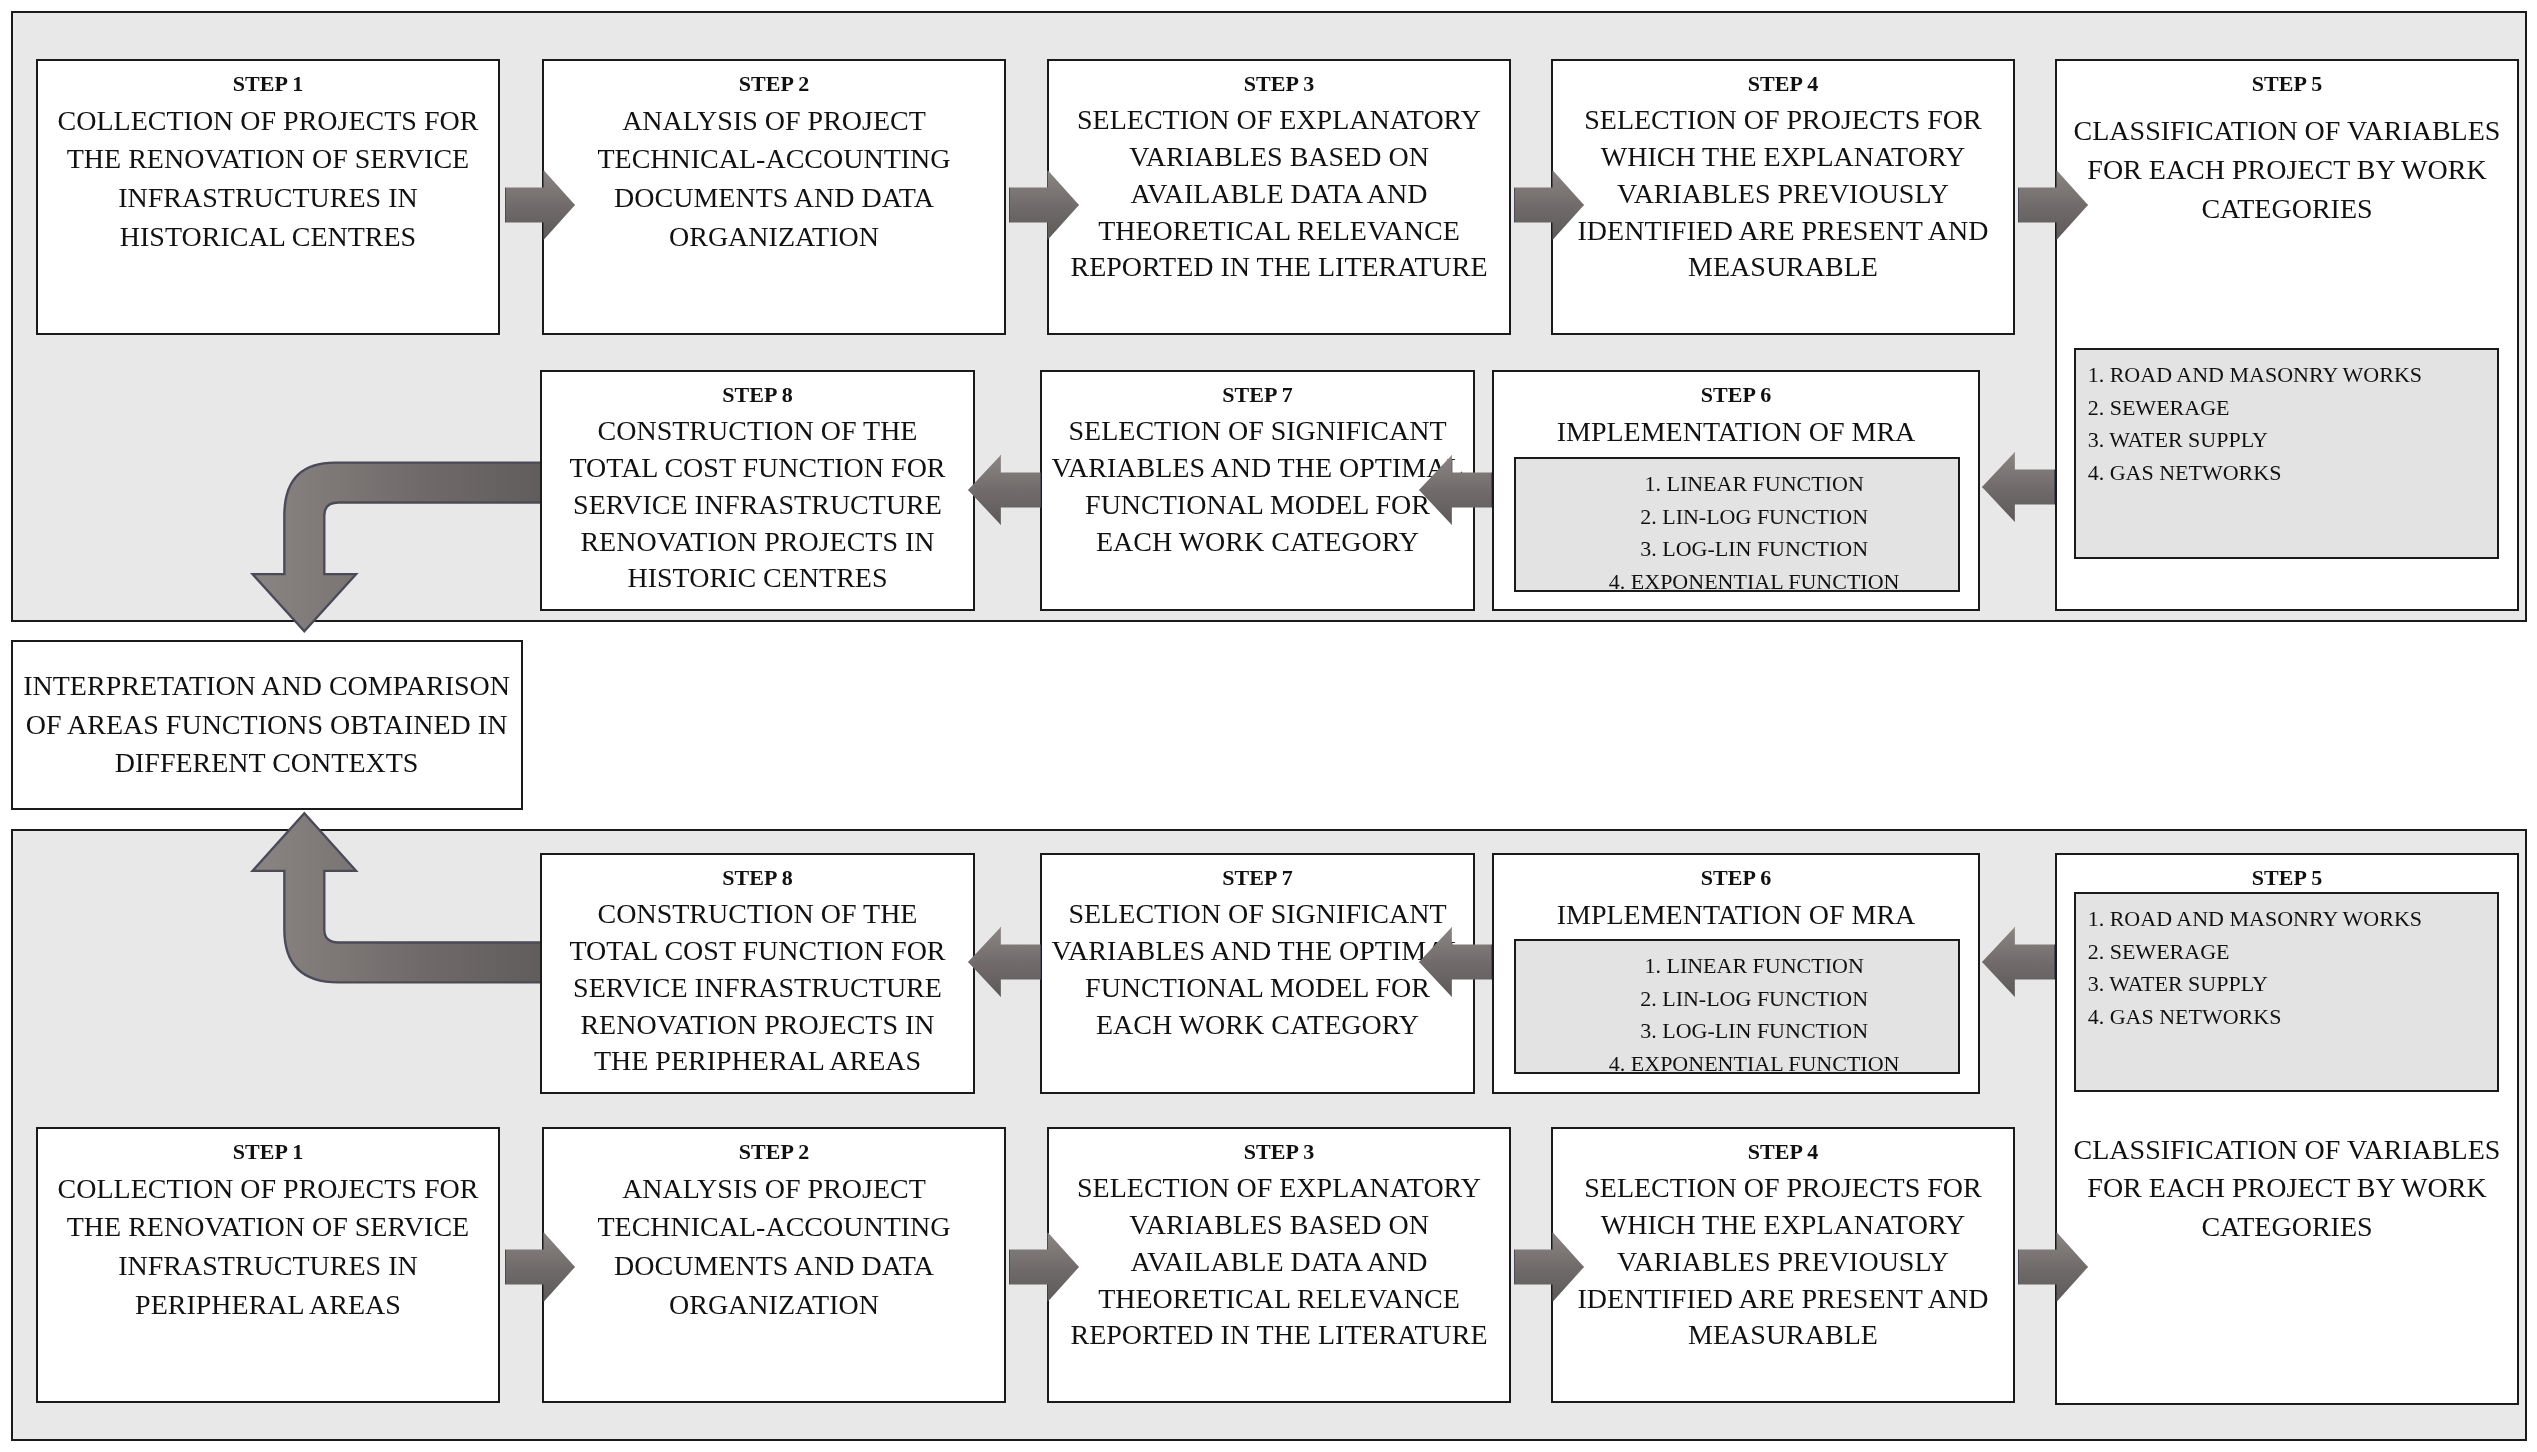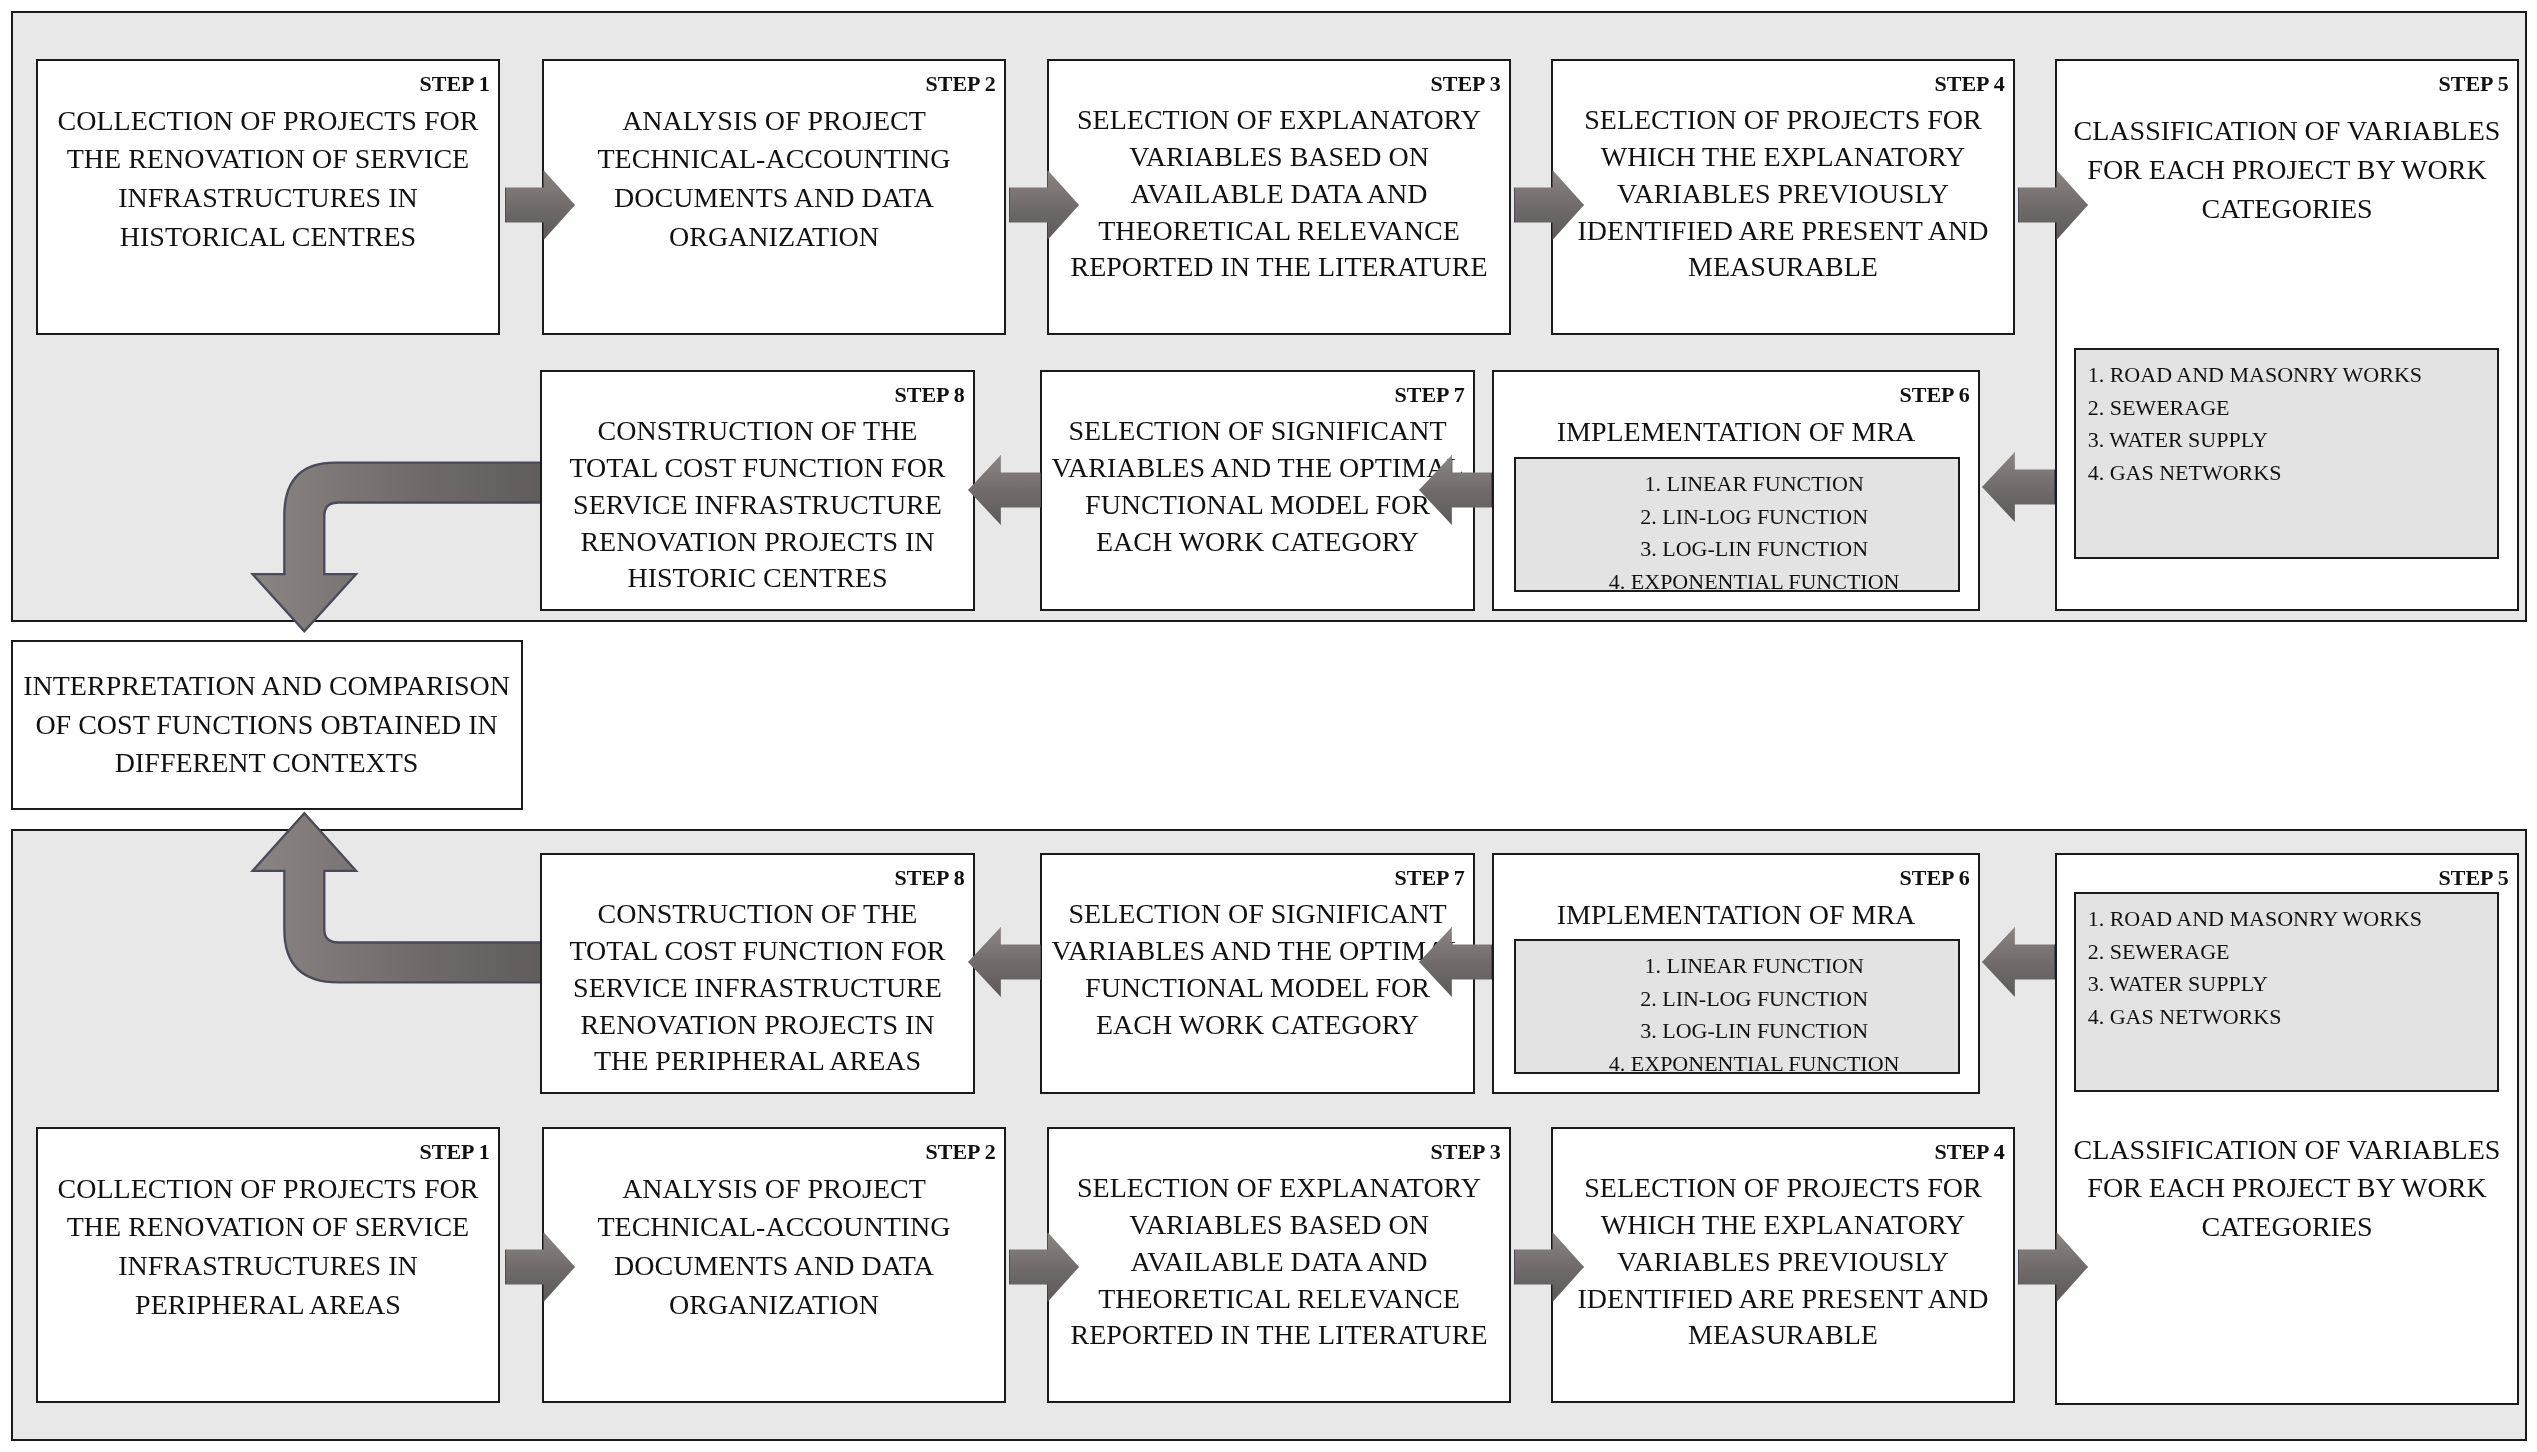--- a/index.html
+++ b/index.html
@@ -98,21 +98,21 @@
     clip-path: polygon(100% 25%, 45% 25%, 45% 0%, 0% 50%, 45% 100%, 45% 75%, 100% 75%);
   }
 
   
   .elbow { position: absolute; }
 
   
   .panel { z-index: 1; }
   .elbow { z-index: 2; }
   .arrow { z-index: 4; }
-  .step-box { z-index: 3; align-items: flex-end; }
+  .step-box { z-index: 3; }
   .sublist { z-index: 5; }
   .interp-box { z-index: 6; }
 </style>
 </head>
 <body>
 
 <div id="canvas">
 
   <div class="panel" style="left:10.6px; top:10.6px; width:2516px; height:611px;"></div>
   <div class="panel-label" style="left:35px; top:25px;">HISTORICAL CENTRES</div>
@@ -192,21 +192,21 @@
       <linearGradient id="gradV1" x1="0" y1="0" x2="1" y2="0">
         <stop offset="0%" stop-color="#8a8583"></stop>
         <stop offset="55%" stop-color="#6f6a69"></stop>
         <stop offset="100%" stop-color="#5e5a5a"></stop>
       </linearGradient>
     </defs>
     <path d="M 560 18 L 170 18 Q 84 18 84 108 L 84 208 L 30 208 L 118 305 L 206 208 L 152 208 L 152 108 Q 152 86 176 86 L 560 86 Z" fill="url(#gradV1)" stroke="#4a4a58" stroke-width="4"></path>
   </svg>
 
   <div class="step-box interp-box" style="left:10.6px; top:640px; width:512px; height:170px; justify-content:center;">
-    <div class="step-body">INTERPRETATION  AND COMPARISON  OF  COST  FUNCTIONS OBTAINED  IN  DIFFERENT CONTEXTS</div>
+    <div class="step-body">INTERPRETATION  AND COMPARISON  OF  AREAS  FUNCTIONS OBTAINED  IN  DIFFERENT CONTEXTS</div>
   </div>
 
   <div class="panel" style="left:10.6px; top:829px; width:2516px; height:612px;"></div>
   <div class="panel-label" style="left:35px; top:1397px;">PERIPHERAL AREAS</div>
 
   <svg class="elbow" style="left:235px; top:805px;" width="329" height="188" viewBox="0 0 560 320">
     <defs>
       <linearGradient id="gradV2" x1="0" y1="0" x2="1" y2="0">
         <stop offset="0%" stop-color="#8a8583"></stop>
         <stop offset="55%" stop-color="#6f6a69"></stop>

